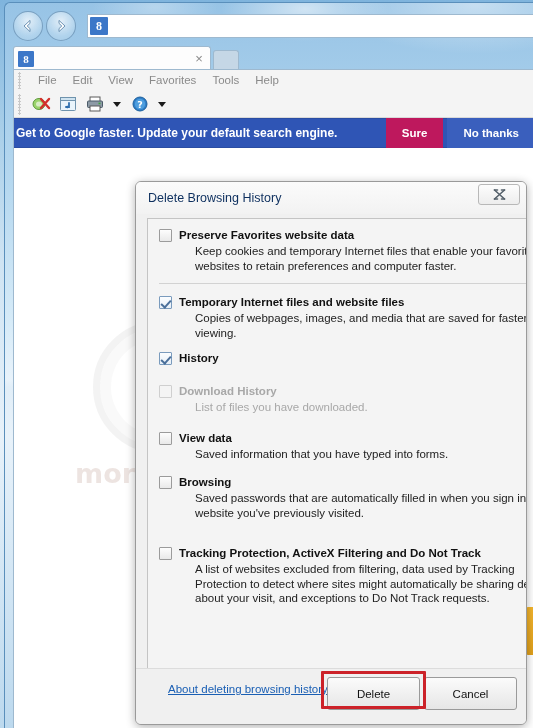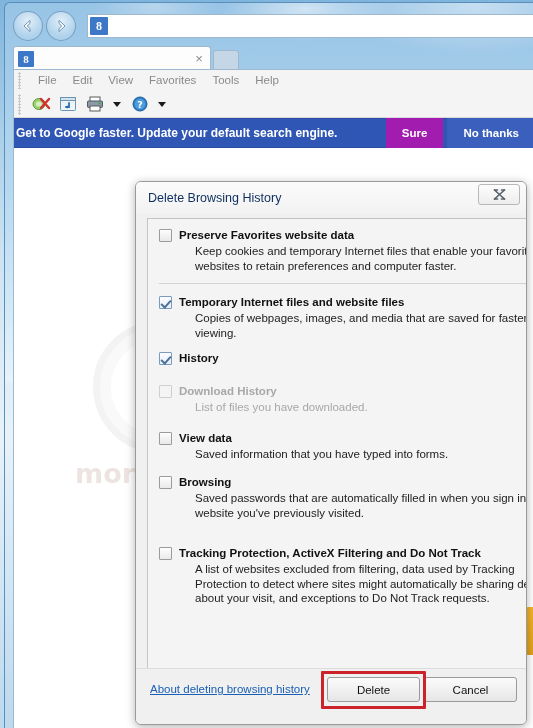--- a/index.html
+++ b/index.html
@@ -204,21 +204,21 @@
     flex: 1 1 auto;
     color: #ffffff; font-size: 12px; font-weight: bold;
     padding-left: 2px; white-space: nowrap;
   }
   .notif-btn {
     height: 30px; padding: 0 16px;
     display: flex; align-items: center; justify-content: center;
     color: #ffffff; font-size: 11.5px; font-weight: bold;
     cursor: pointer; white-space: nowrap;
   }
-  .notif-btn.sure { background: #a21caf; }
+  .notif-btn.sure { background: #be185d; }
   .notif-btn.nothanks { background: #3a5fbd; margin-left: 4px; }
 
   
   .page-body {
     position: absolute; left: 0; top: 79px;
     width: 521px; height: 581px;
     background: #ffffff;
   }
 
   
@@ -345,28 +345,28 @@
 
   
   .dialog-footer {
     position: absolute;
     left: 0; bottom: 0;
     width: 392px; height: 56px;
     background: #f0f0f0;
     border-top: 1px solid #dcdcdc;
   }
   .about-link {
-    position: absolute; left: 14px; top: 14px;
+    position: absolute; left: 32px; top: 14px;
     font-size: 11.5px; color: #1a5fb4;
     text-decoration: underline; cursor: pointer;
     white-space: nowrap;
   }
   .dlg-btn {
     position: absolute; top: 8px;
-    width: 93px; height: 25px;
+    width: 93px; height: 33px;
     border: 1px solid #9a9a9a;
     border-radius: 3px;
     background: linear-gradient(180deg,#fbfbfb,#e6e6e6);
     font-size: 11.5px; color: #111;
     display: flex; align-items: center; justify-content: center;
     cursor: pointer;
   }
   .dlg-btn.delete { left: 191px; }
   .dlg-btn.cancel { left: 288px; }
 

